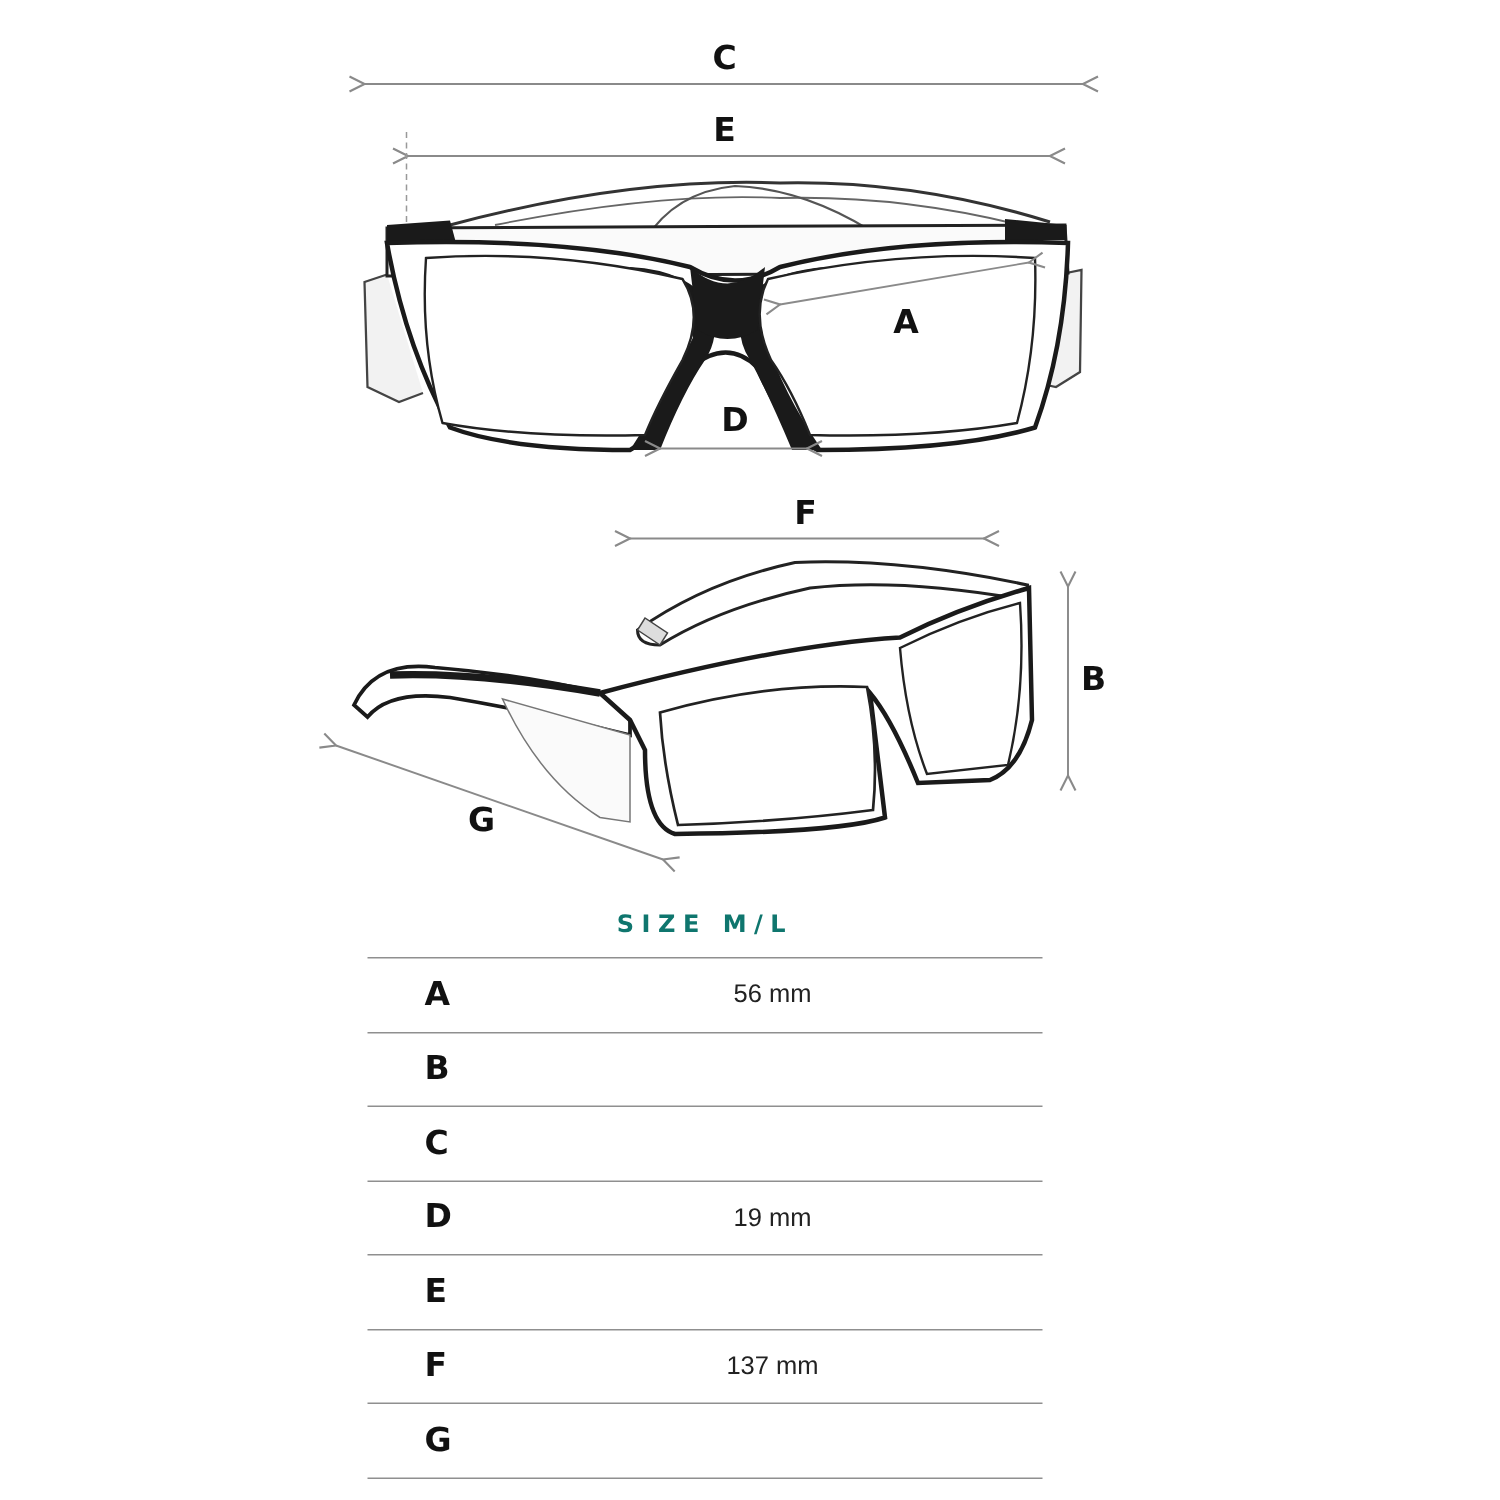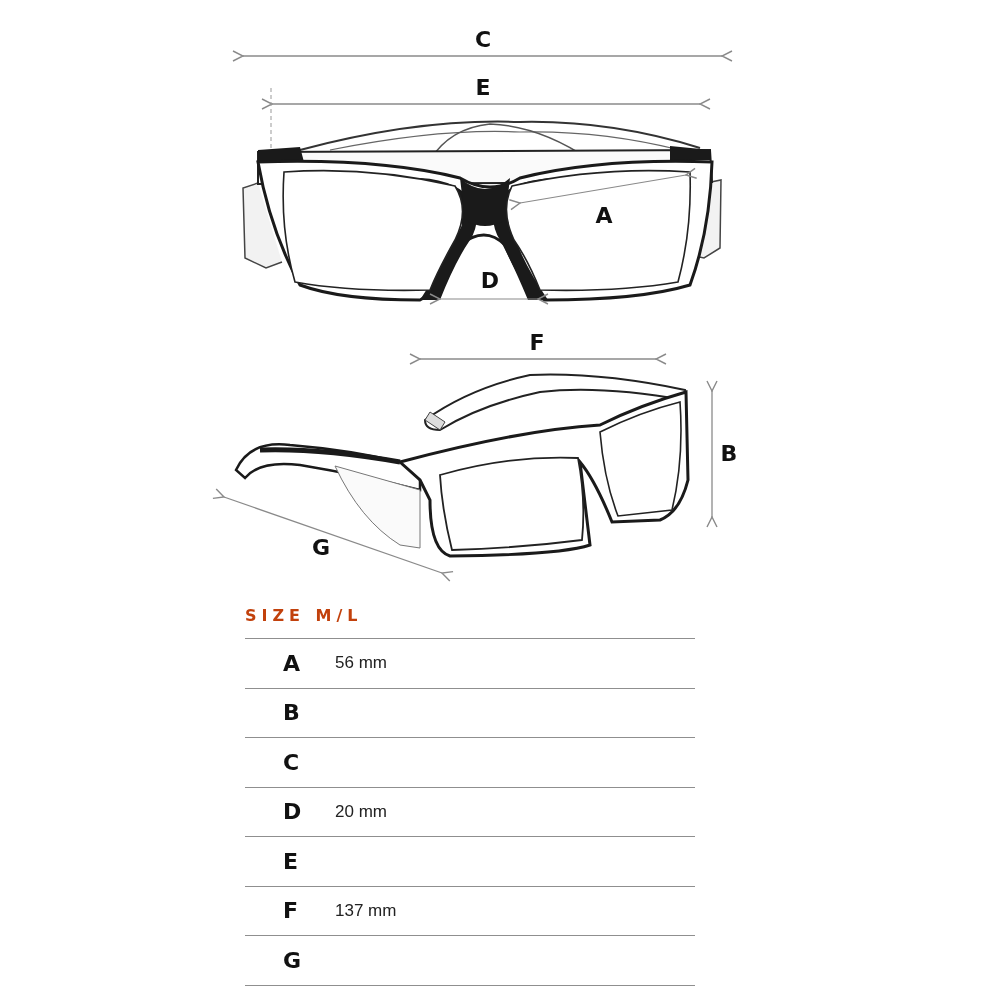--- a/index.html
+++ b/index.html
@@ -1,24 +1,24 @@
 <!DOCTYPE html>
 <html><head>
 <meta charset="utf-8">
 <style>
   html, body { margin: 0; padding: 0; background: #ffffff; }
   body { width: 1000px; height: 1000px; position: relative; overflow: hidden; font-family: "Liberation Sans", sans-serif; color: #111; }
   .label { position: absolute; font-family: "DejaVu Sans", sans-serif; font-weight: bold; font-size: 22px; color: #111; line-height: 1; transform: translate(-50%, -50%); }
   svg.drawing { position: absolute; left: 0; top: 0; }
-  .table-title { position: absolute; left: 245px; width: 450px; top: 606px; text-align: left; font-family: "DejaVu Sans", sans-serif; font-weight: bold; font-size: 16px; letter-spacing: 5px; color: #c2410c; }
+  .table-title { position: absolute; left: 245px; width: 450px; top: 606px; text-align: center; font-family: "DejaVu Sans", sans-serif; font-weight: bold; font-size: 16px; letter-spacing: 5px; color: #0f766e; }
   .size-table { position: absolute; left: 245px; top: 638px; width: 450px; }
   .size-row { height: 48.5px; border-top: 1.5px solid #8f8f8f; display: flex; align-items: center; position: relative; }
   .size-row:last-child { border-bottom: 1.5px solid #8f8f8f; }
   .row-key { position: absolute; left: 38px; font-family: "DejaVu Sans", sans-serif; font-weight: bold; font-size: 22px; color: #111; }
-  .row-val { position: absolute; left: 0; right: 0; text-align: left; font-family: "Liberation Sans", sans-serif; font-size: 17px; color: #222; padding-left: 90px; box-sizing: border-box; }
+  .row-val { position: absolute; left: 0; right: 0; text-align: center; font-family: "Liberation Sans", sans-serif; font-size: 17px; color: #222; padding-left: 90px; box-sizing: border-box; }
 </style>
 </head>
 <body>
 
 <svg class="drawing" width="1000" height="600" viewBox="0 0 1000 600">
   <defs>
     <marker id="arr" markerWidth="12" markerHeight="12" refX="1" refY="6" orient="auto-start-reverse" markerUnits="userSpaceOnUse">
       <path d="M11,1 L1,6 L11,11" fill="none" stroke="#8a8a8a" stroke-width="1.4"></path>
     </marker>
   </defs>
@@ -104,21 +104,21 @@
     <span class="row-val">56 mm</span>
   </div>
   <div class="size-row">
     <span class="row-key">B</span>
   </div>
   <div class="size-row">
     <span class="row-key">C</span>
   </div>
   <div class="size-row">
     <span class="row-key">D</span>
-    <span class="row-val">20 mm</span>
+    <span class="row-val">19 mm</span>
   </div>
   <div class="size-row">
     <span class="row-key">E</span>
   </div>
   <div class="size-row">
     <span class="row-key">F</span>
     <span class="row-val">137 mm</span>
   </div>
   <div class="size-row">
     <span class="row-key">G</span>

